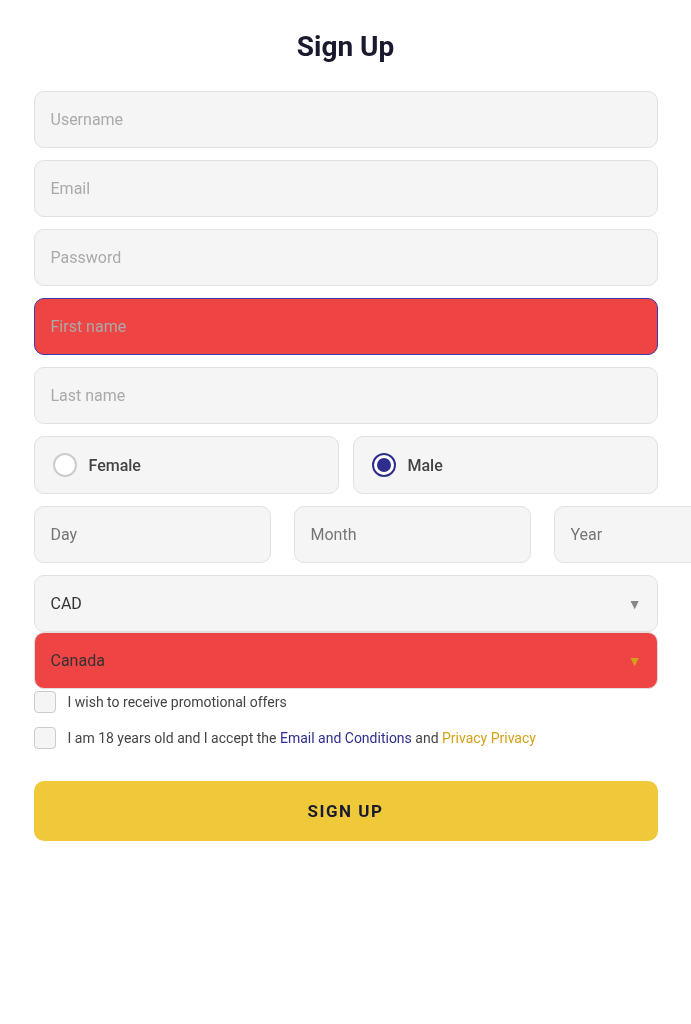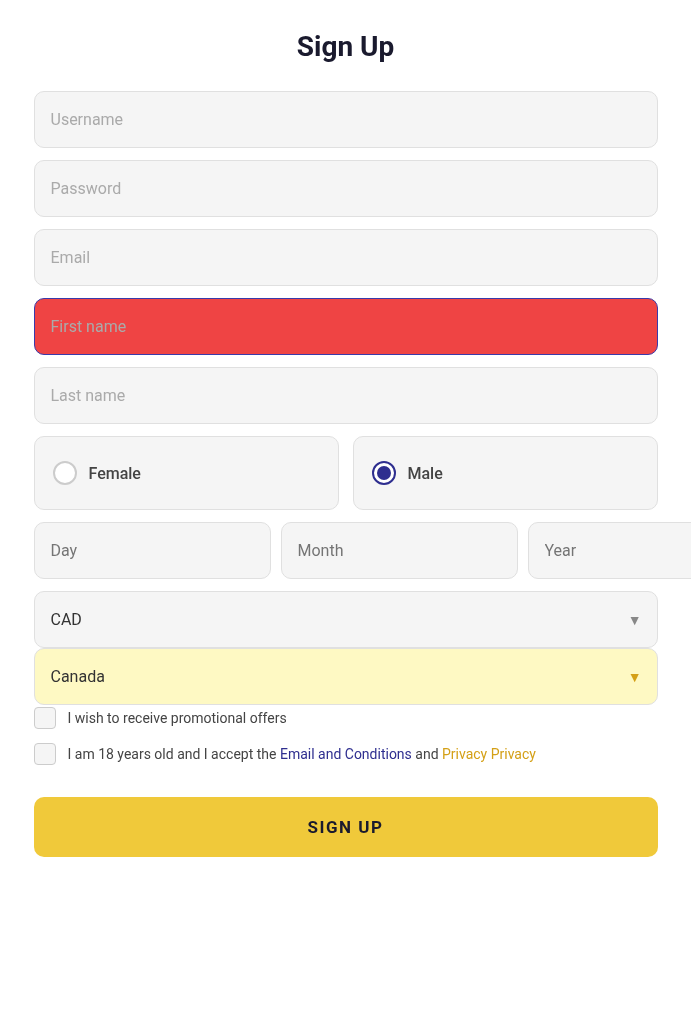--- a/index.html
+++ b/index.html
@@ -60,21 +60,21 @@
       display: flex;
       gap: 14px;
       margin-bottom: 12px;
     }
 
     .gender-option {
       flex: 1;
       display: flex;
       align-items: center;
       gap: 12px;
-      padding: 24px 18px;
+      padding: 16px 18px;
       background: #f5f5f5;
       border-radius: 10px;
       border: 1.5px solid #e0e0e0;
       cursor: pointer;
     }
 
     .radio-circle {
       width: 24px;
       height: 24px;
       border-radius: 50%;
@@ -100,21 +100,21 @@
     }
 
     .gender-label {
       font-size: 16px;
       color: #444;
       font-weight: 500;
     }
 
     .dob-row {
       display: flex;
-      gap: 10px;
+      gap: 23px;
       margin-bottom: 12px;
     }
 
     .dob-field {
       flex: 1;
       padding: 18px 16px;
       border-radius: 10px;
       border: 1.5px solid #e0e0e0;
       background: #f5f5f5;
       font-size: 16px;
@@ -148,21 +148,21 @@
       pointer-events: none;
       font-size: 14px;
       color: #888;
     }
 
     .select-arrow.gold {
       color: #d4a017;
     }
 
     .country-select {
-      background: #fef9c3;
+      background: #ef4444;
       border: 1.5px solid #e0e0e0;
     }
 
     .checkbox-group {
       margin-bottom: 12px;
       display: flex;
       align-items: flex-end;
       gap: 12px;
     }
 
@@ -210,25 +210,25 @@
 <body>
 
 <div class="page-container">
   <h1 class="page-title">Sign Up</h1>
 
   <div class="form-group">
     <input class="input-field" type="text" placeholder="Username" style="">
   </div>
 
   <div class="form-group">
+    <input class="input-field" type="email" placeholder="Email" style="">
+  </div>
+
+  <div class="form-group">
     <input class="input-field" type="password" placeholder="Password" style="">
-  </div>
-
-  <div class="form-group">
-    <input class="input-field" type="email" placeholder="Email" style="">
   </div>
 
   <div class="form-group">
     <input class="input-field active-outline" type="text" placeholder="First name" style="">
   </div>
 
   <div class="form-group">
     <input class="input-field" type="text" placeholder="Last name" style="">
   </div>
 

